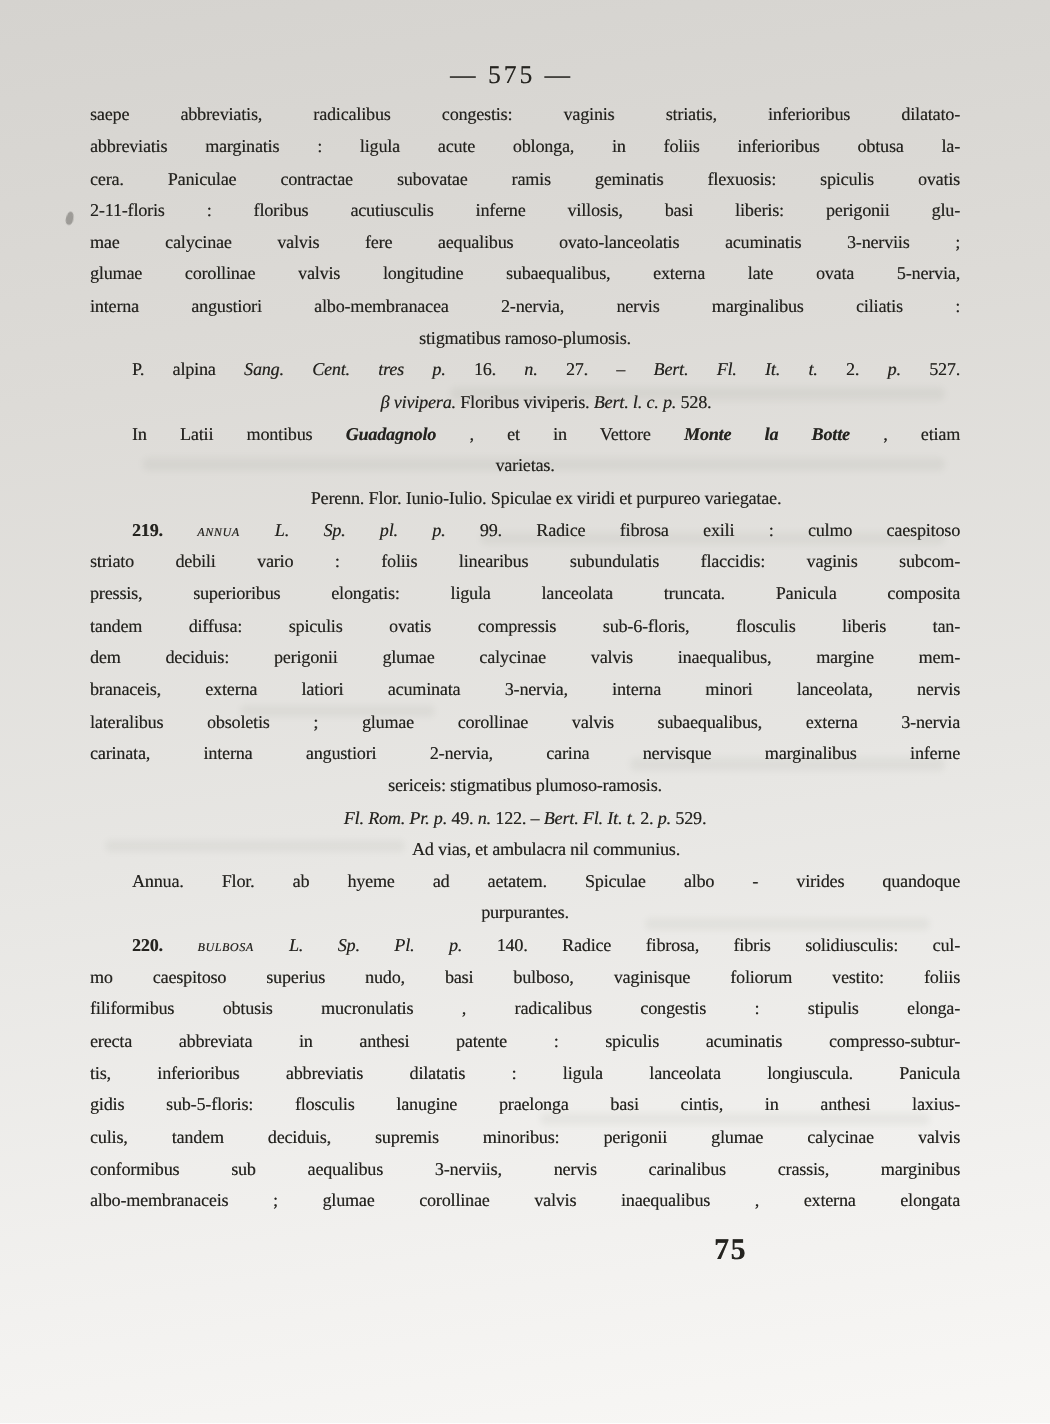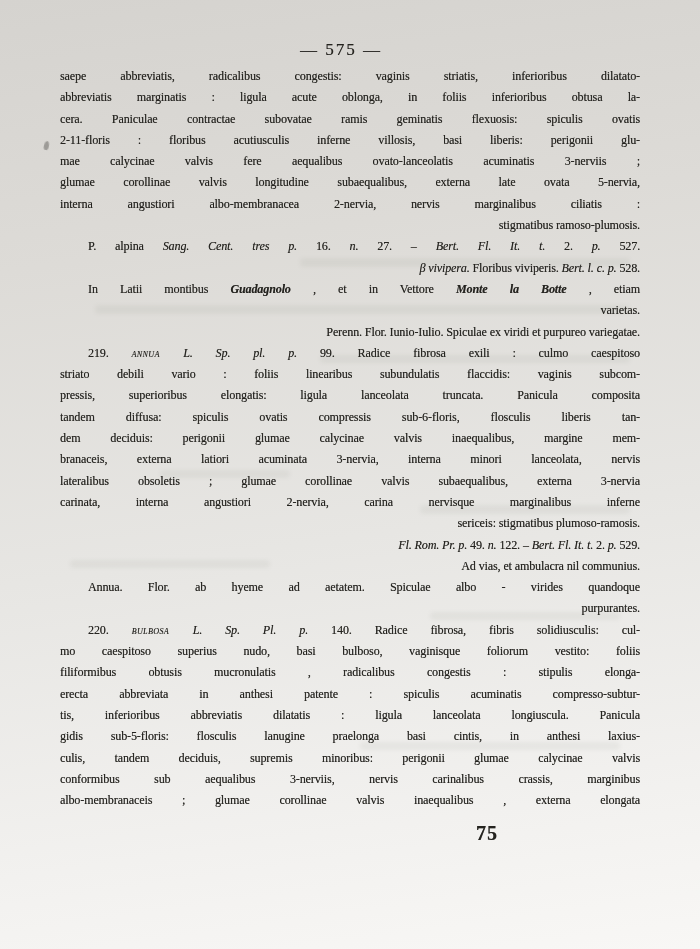--- a/index.html
+++ b/index.html
@@ -13,26 +13,26 @@
   .page-header{
     position:absolute;top:40px;left:0;width:700px;text-align:center;
     font-size:17px;letter-spacing:2px;transform:translateX(-9px);
     text-shadow:0.2px 0.2px 0.3px rgba(36,35,31,0.55);
   }
   .text-block{
     position:absolute;top:66px;left:60px;width:580px;
     font-size:12px;line-height:21.3px;letter-spacing:-0.1px;
     text-shadow:0.2px 0.2px 0.3px rgba(36,35,31,0.55);
   }
-  .line{text-align:right;}
+  .line{text-align:center;}
   .line.just{text-align:justify;text-align-last:justify;}
   .line.ind{text-indent:28px;}
   .seg-r{font-style:normal;}
   .seg-i{font-style:italic;}
-  .seg-b{font-weight:normal;}
+  .seg-b{font-weight:bold;}
   .seg-bi{font-weight:bold;font-style:italic;}
   .seg-sc{font-style:italic;font-variant:small-caps;letter-spacing:0.4px;}
   .signature{
     position:absolute;top:822px;left:462px;width:50px;text-align:center;
     font-size:20px;font-weight:600;letter-spacing:1px;
     text-shadow:0.2px 0.2px 0.3px rgba(36,35,31,0.55);
   }
   .smudge{position:absolute;background:#6a7061;opacity:0.07;filter:blur(2px);border-radius:4px;}
   .speck{
     position:absolute;left:44px;top:141px;width:5px;height:9px;background:#55534f;opacity:0.45;

